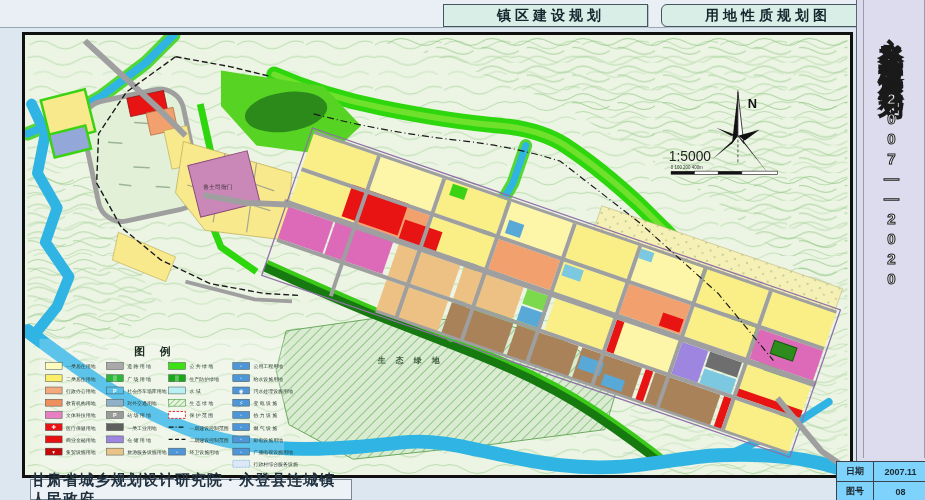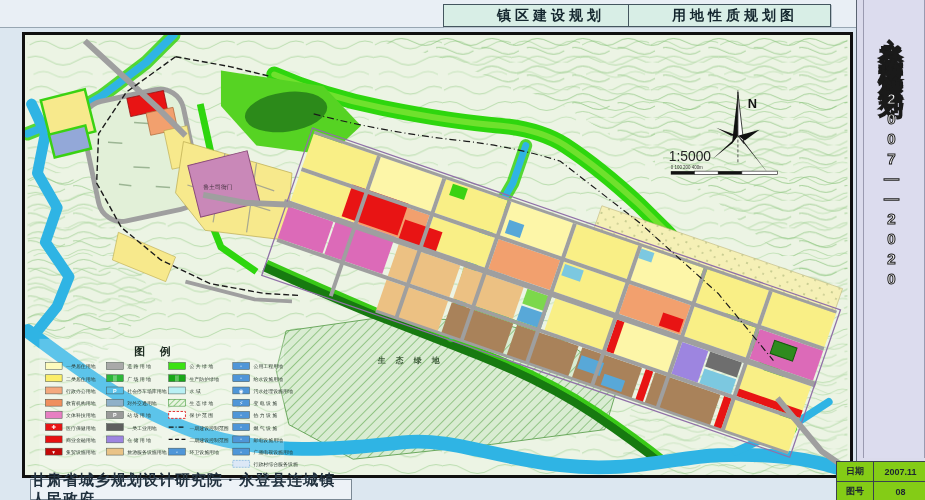--- a/index.html
+++ b/index.html
@@ -8,38 +8,38 @@
     background:#dce7f0;font-family:"Liberation Sans","DejaVu Sans",sans-serif;
   }
   
   .header-strip{position:absolute;left:0;top:0;width:856px;height:27px;
     background:#e9eff5;border-bottom:1px solid #97a6b2;}
   .title-box{position:absolute;top:4px;height:21px;background:#d8eee6;
     border:1px solid #44565f;box-shadow:1px 1px 0 #b8c4cc;
     display:flex;align-items:center;justify-content:center;
     font-size:14px;font-weight:bold;letter-spacing:4px;color:#14262e;padding-left:11px;}
   .title-box.left{left:443px;width:192px;}
-  .title-box.right{left:628px;width:190px;}
+  .title-box.right{left:661px;width:190px;border-radius:6px;}
   
   .map-frame{position:absolute;left:22px;top:32px;width:831px;height:446px;
     box-sizing:border-box;border:3px solid #101010;background:#ecf4e4;}
   
   .sidebar{position:absolute;left:856px;top:0;width:69px;height:500px;
     background:#dbdbec;border-left:1px solid #5a6472;box-sizing:border-box;}
   .sidebar-inner{position:absolute;left:6px;top:0;width:60px;height:458px;
     border-left:1px solid #9a9ab0;border-right:1px solid #9a9ab0;background:#dcdcee;}
   .v-title{position:absolute;left:50%;transform:translateX(-50%);top:20px;height:440px;
     writing-mode:vertical-rl;text-orientation:upright;text-align:left;
     color:#ffffff;-webkit-text-stroke:1.3px #1a1a1a;font-weight:bold;}
   .v-title .big{font-size:24px;letter-spacing:6px;}
   .v-title .years{font-size:15px;letter-spacing:3px;margin-top:10px;-webkit-text-stroke:1px #1a1a1a;}
   .info-table{position:absolute;left:836px;top:461px;width:89px;height:39px;
     display:grid;grid-template-columns:36px 53px;grid-template-rows:19px 19px;
     background:#39424e;gap:1px;border:1px solid #39424e;box-sizing:border-box;}
-  .info-cell{background:#84cc16;display:flex;align-items:center;justify-content:center;
+  .info-cell{background:#7dd3fc;display:flex;align-items:center;justify-content:center;
     font-size:9px;font-weight:bold;color:#1d2730;}
   
   .credit-box{position:absolute;left:30px;top:479px;width:320px;height:19px;
     background:#edf2f7;border:1px solid #7a8894;display:flex;align-items:center;justify-content:center;
     font-size:15px;font-weight:bold;letter-spacing:1px;color:#22323f;}
   svg text{font-family:"Liberation Sans","DejaVu Sans",sans-serif;}
 </style>
 </head>
 <body>
 

